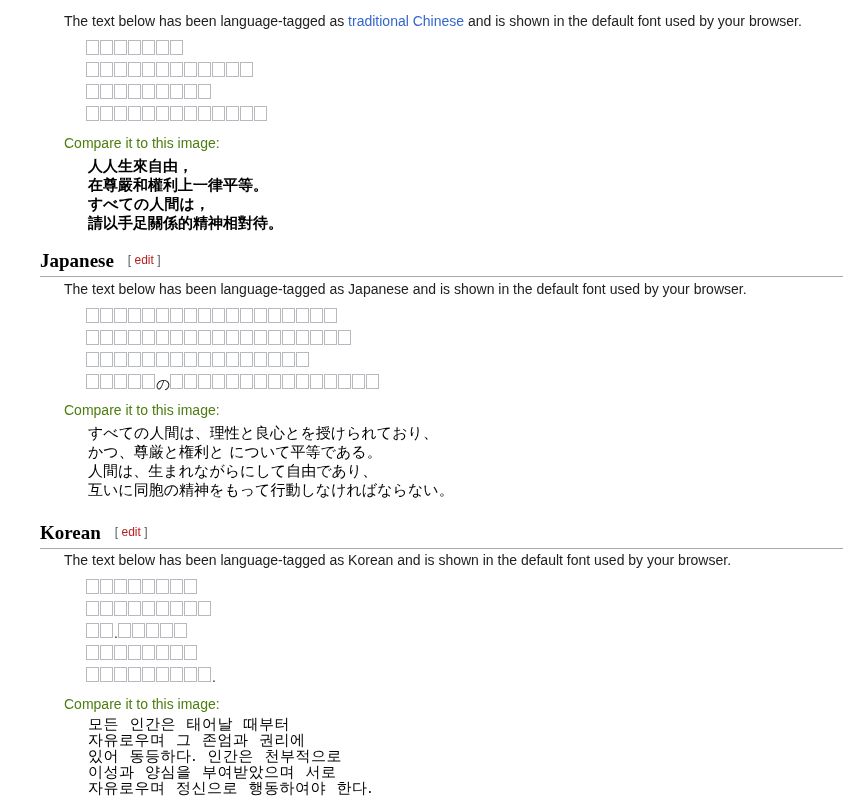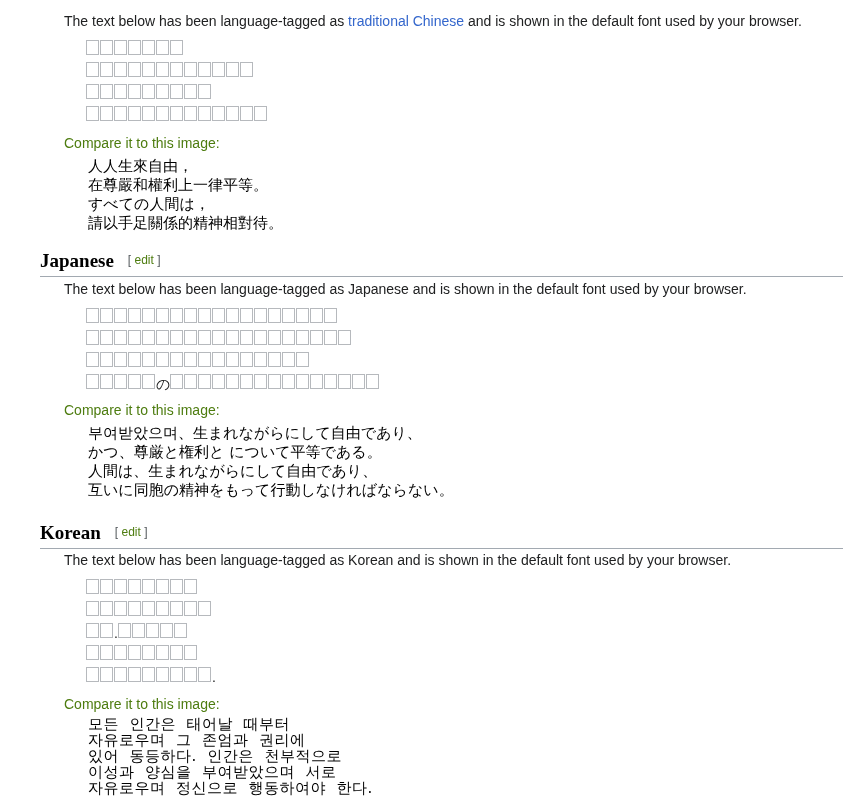--- a/index.html
+++ b/index.html
@@ -110,21 +110,21 @@
   }
   .section-head .edit-wrap {
     display: inline-block;
     font-size: 12px;
     color: #54595d;
     margin-left: 10px;
     vertical-align: 3px;
   }
   .section-head .edit-wrap .br { color: #54595d; }
   .section-head .edit-link {
-    color: #4d7c0f;
+    color: #b91c1c;
     text-decoration: none;
     cursor: pointer;
   }
 </style>
 </head>
 <body>
 
 <div class="page">
 
   <div class="top-clip">
@@ -134,38 +134,38 @@
   <div class="intro-line" style="top:12px;">
     <span>The text below has been language-tagged as </span><a class="link" href="#">traditional Chinese</a><span> and is shown in the default font used by your browser.</span>
   </div>
 
   <div class="tofu-block" id="tc-l1" style="top:37px;"><span class="tofu"></span><span class="tofu"></span><span class="tofu"></span><span class="tofu"></span><span class="tofu"></span><span class="tofu"></span><span class="tofu"></span></div>
   <div class="tofu-block" id="tc-l2" style="top:59px;"><span class="tofu"></span><span class="tofu"></span><span class="tofu"></span><span class="tofu"></span><span class="tofu"></span><span class="tofu"></span><span class="tofu"></span><span class="tofu"></span><span class="tofu"></span><span class="tofu"></span><span class="tofu"></span><span class="tofu"></span></div>
   <div class="tofu-block" id="tc-l3" style="top:81px;"><span class="tofu"></span><span class="tofu"></span><span class="tofu"></span><span class="tofu"></span><span class="tofu"></span><span class="tofu"></span><span class="tofu"></span><span class="tofu"></span><span class="tofu"></span></div>
   <div class="tofu-block" id="tc-l4" style="top:103px;"><span class="tofu"></span><span class="tofu"></span><span class="tofu"></span><span class="tofu"></span><span class="tofu"></span><span class="tofu"></span><span class="tofu"></span><span class="tofu"></span><span class="tofu"></span><span class="tofu"></span><span class="tofu"></span><span class="tofu"></span><span class="tofu"></span></div>
 
   <div class="compare-label" style="top:134px;">Compare it to this image:</div>
-  <div class="cjk-image" style="top:157px;"><span>人人生來自由，</span><br><span>在尊嚴和權利上一律平等。</span><br><span>すべての人間は，</span><br><span>請以手足關係的精神相對待。</span></div>
+  <div class="cjk-image" style="top:157px;font-weight:bold;"><span>人人生來自由，</span><br><span>在尊嚴和權利上一律平等。</span><br><span>すべての人間は，</span><br><span>請以手足關係的精神相對待。</span></div>
 
   <div class="section-head" style="top:250px;">
     <span class="h-title">Japanese</span>
     <span class="edit-wrap"><span class="br">[</span> <a class="edit-link" href="#">edit</a> <span class="br">]</span></span>
   </div>
 
   <div class="intro-line" style="top:280px;">
     <span>The text below has been language-tagged as </span><span>Japanese</span><span> and is shown in the default font used by your browser.</span>
   </div>
 
   <div class="tofu-block" id="ja-l1" style="top:305px;"><span class="tofu"></span><span class="tofu"></span><span class="tofu"></span><span class="tofu"></span><span class="tofu"></span><span class="tofu"></span><span class="tofu"></span><span class="tofu"></span><span class="tofu"></span><span class="tofu"></span><span class="tofu"></span><span class="tofu"></span><span class="tofu"></span><span class="tofu"></span><span class="tofu"></span><span class="tofu"></span><span class="tofu"></span><span class="tofu"></span></div>
   <div class="tofu-block" id="ja-l2" style="top:327px;"><span class="tofu"></span><span class="tofu"></span><span class="tofu"></span><span class="tofu"></span><span class="tofu"></span><span class="tofu"></span><span class="tofu"></span><span class="tofu"></span><span class="tofu"></span><span class="glyph"> </span><span class="tofu"></span><span class="tofu"></span><span class="tofu"></span><span class="tofu"></span><span class="tofu"></span><span class="tofu"></span><span class="tofu"></span><span class="tofu"></span><span class="tofu"></span><span class="tofu"></span></div>
   <div class="tofu-block" id="ja-l3" style="top:349px;"><span class="tofu"></span><span class="tofu"></span><span class="tofu"></span><span class="tofu"></span><span class="tofu"></span><span class="tofu"></span><span class="tofu"></span><span class="tofu"></span><span class="tofu"></span><span class="tofu"></span><span class="tofu"></span><span class="tofu"></span><span class="tofu"></span><span class="tofu"></span><span class="tofu"></span><span class="tofu"></span></div>
   <div class="tofu-block" id="ja-l4" style="top:371px;"><span class="tofu"></span><span class="tofu"></span><span class="tofu"></span><span class="tofu"></span><span class="tofu"></span><span class="glyph">の</span><span class="tofu"></span><span class="tofu"></span><span class="tofu"></span><span class="tofu"></span><span class="tofu"></span><span class="tofu"></span><span class="tofu"></span><span class="tofu"></span><span class="tofu"></span><span class="tofu"></span><span class="tofu"></span><span class="tofu"></span><span class="tofu"></span><span class="tofu"></span><span class="tofu"></span></div>
 
   <div class="compare-label" style="top:401px;">Compare it to this image:</div>
-  <div class="cjk-image" style="top:424px;"><span>부여받았으며、生まれながらにして自由であり、</span><br><span>かつ、尊厳と権利と について平等である。</span><br><span>人間は、生まれながらにして自由であり、</span><br><span>互いに同胞の精神をもって行動しなければならない。</span></div>
+  <div class="cjk-image" style="top:424px;"><span>すべての人間は、理性と良心とを授けられており、</span><br><span>かつ、尊厳と権利と について平等である。</span><br><span>人間は、生まれながらにして自由であり、</span><br><span>互いに同胞の精神をもって行動しなければならない。</span></div>
 
   <div class="section-head" style="top:522px;">
     <span class="h-title">Korean</span>
     <span class="edit-wrap"><span class="br">[</span> <a class="edit-link" href="#">edit</a> <span class="br">]</span></span>
   </div>
 
   <div class="intro-line" style="top:551px;text-align:right;">
     <span>The text below has been language-tagged as </span><span>Korean</span><span> and is shown in the default font used by your browser.</span>
   </div>
 

